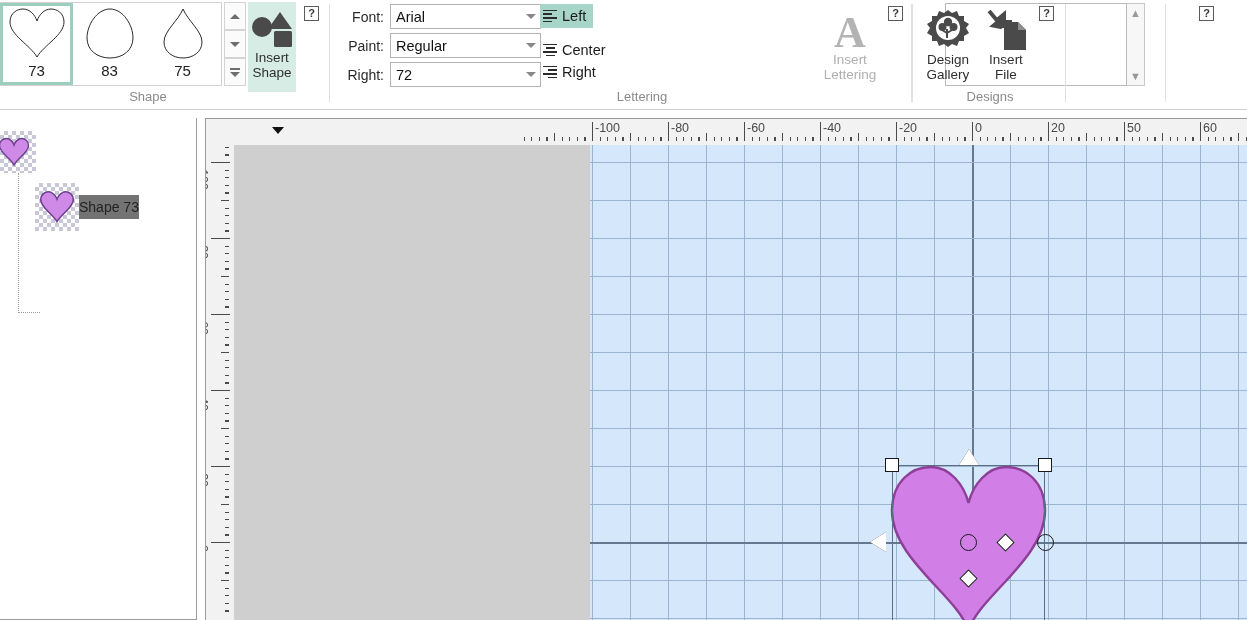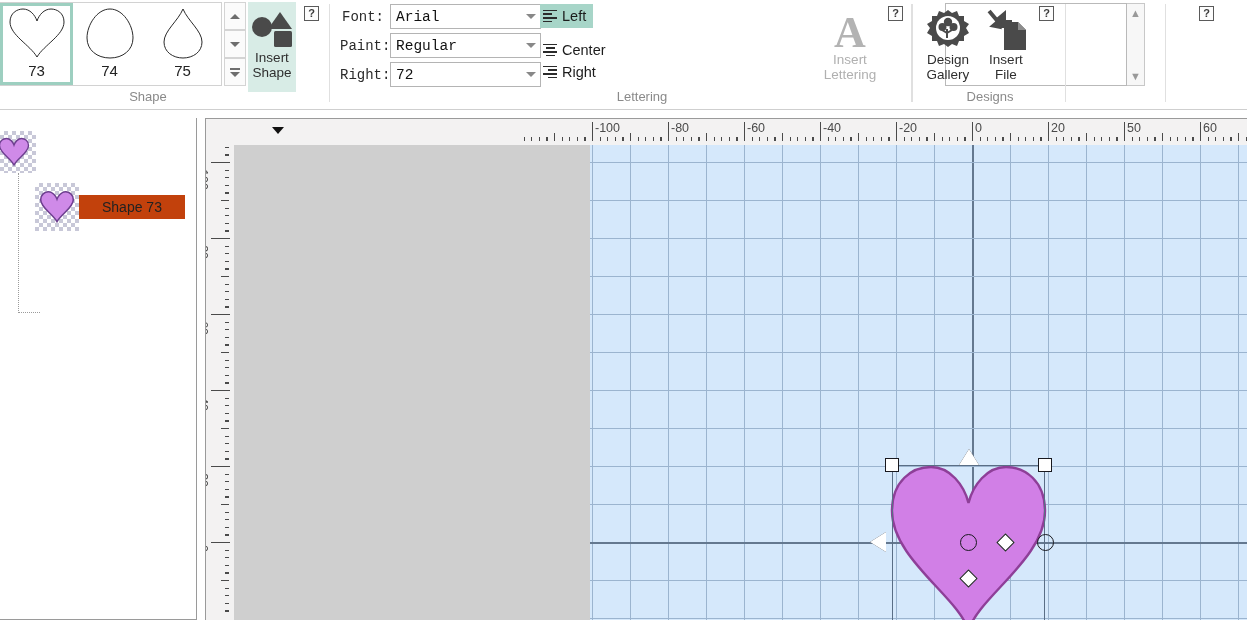--- a/index.html
+++ b/index.html
@@ -66,21 +66,21 @@
   #insert-shape-btn {
     position: absolute; left: 248px; top: 2px; width: 48px; height: 90px;
     background: #d8ece6; cursor: pointer;
     display: flex; flex-direction: column; align-items: center;
   }
   #insert-shape-btn .lbl {
     font-size: 13.5px; color: #2f2f2f; line-height: 15px; text-align: center;
   }
 
   
-  .fld-row { position: absolute; display: flex; align-items: center; font-family: Liberation Mono, monospace; }
+  .fld-row { position: absolute; display: flex; align-items: center; }
   .fld-label { font-size: 14px; color: #2a2a2a; width: 44px; text-align: right; margin-right: 6px; }
   .combo {
     width: 151px; height: 25px; border: 1px solid #b4b4b4; background: #ffffff;
     display: flex; align-items: center; cursor: pointer;
   }
   .combo .val { flex: 1; font-size: 14.5px; color: #111; padding-left: 5px; }
   .combo .arw {
     width: 18px; display:flex; align-items:center; justify-content:center;
   }
   .combo .arw i { width:0;height:0;border-left:5px solid transparent;border-right:5px solid transparent;border-top:5px solid #888; display:block; }
@@ -122,22 +122,22 @@
   .thumb {
     position: relative; overflow: hidden;
     background-image:
       linear-gradient(45deg, #c8c8d8 25%, transparent 25%, transparent 75%, #c8c8d8 75%),
       linear-gradient(45deg, #c8c8d8 25%, #ffffff 25%, #ffffff 75%, #c8c8d8 75%);
     background-size: 8px 8px;
     background-position: 0 0, 4px 4px;
     display: flex; align-items: center; justify-content: center;
   }
   .node-label {
-    background: #c2410c; font-size: 14px; color: #222;
-    padding: 4px 23px; cursor: pointer;
+    background: #737373; font-size: 14px; color: #222;
+    padding: 4px 0; cursor: pointer;
   }
   #tree-connector {
     position: absolute; border-left: 1px dotted #9b9b9b;
     border-bottom: 1px dotted #9b9b9b;
   }
 
   
   #workspace {
     position: absolute; left: 205px; top: 118px;
     width: 1042px; height: 502px; background: #f2f2f2;
@@ -220,21 +220,21 @@
         <div class="shape-cell sel">
           <svg width="62" height="54" viewBox="0 0 62 54">
             <path d="M31 50 C 24 38 4 28 4 15 C 4 6 11 2 17 2 C 24 2 29 8 31 14 C 33 8 38 2 45 2 C 51 2 58 6 58 15 C 58 28 38 38 31 50 Z" fill="#ffffff" stroke="#2a2a2a" stroke-width="1"></path>
           </svg>
           <span class="shape-num">73</span>
         </div>
         <div class="shape-cell">
           <svg width="62" height="54" viewBox="0 0 62 54">
             <path d="M31 2 C 18 2 8 18 8 31 C 8 43 18 51 31 51 C 44 51 54 43 54 31 C 54 18 44 2 31 2 Z" fill="#ffffff" stroke="#2a2a2a" stroke-width="1"></path>
           </svg>
-          <span class="shape-num">74</span>
+          <span class="shape-num">83</span>
         </div>
         <div class="shape-cell">
           <svg width="62" height="54" viewBox="0 0 62 54">
             <path d="M31 2 C 26 14 12 24 12 35 C 12 45 21 51 31 51 C 41 51 50 45 50 35 C 50 24 36 14 31 2 Z" fill="#ffffff" stroke="#2a2a2a" stroke-width="1"></path>
           </svg>
           <span class="shape-num">75</span>
         </div>
       </div>
 
       <div id="spin-col">

